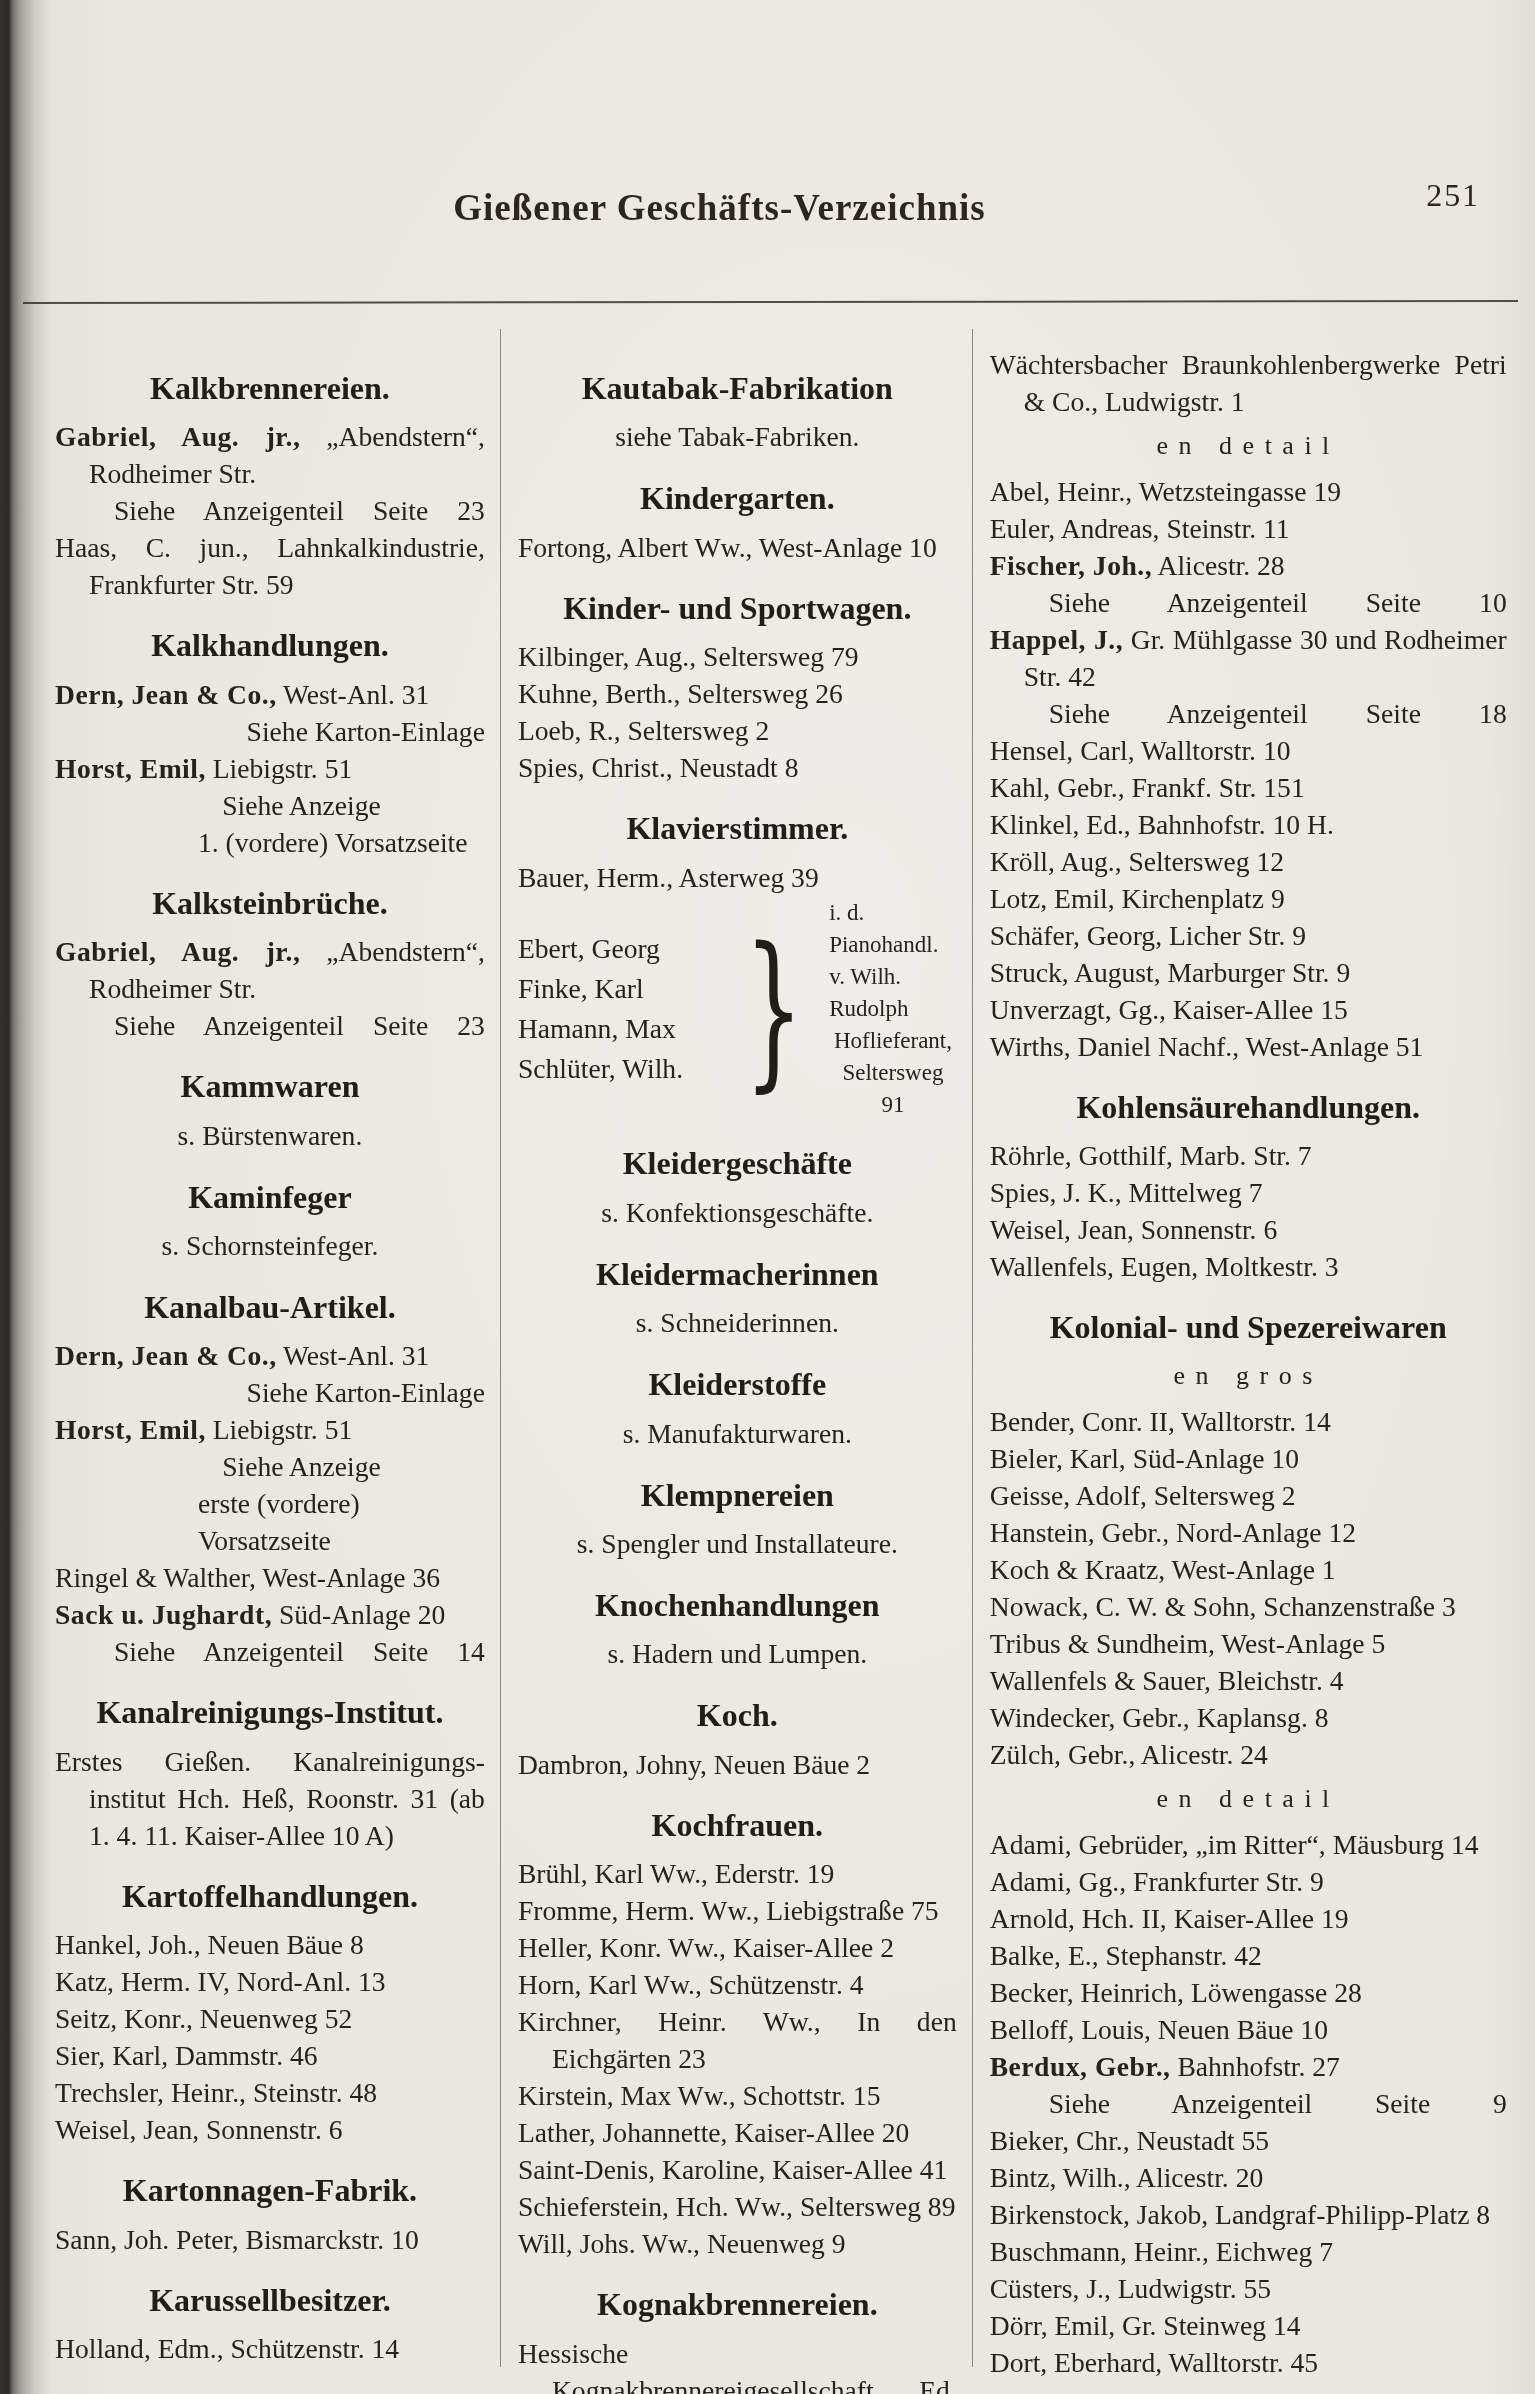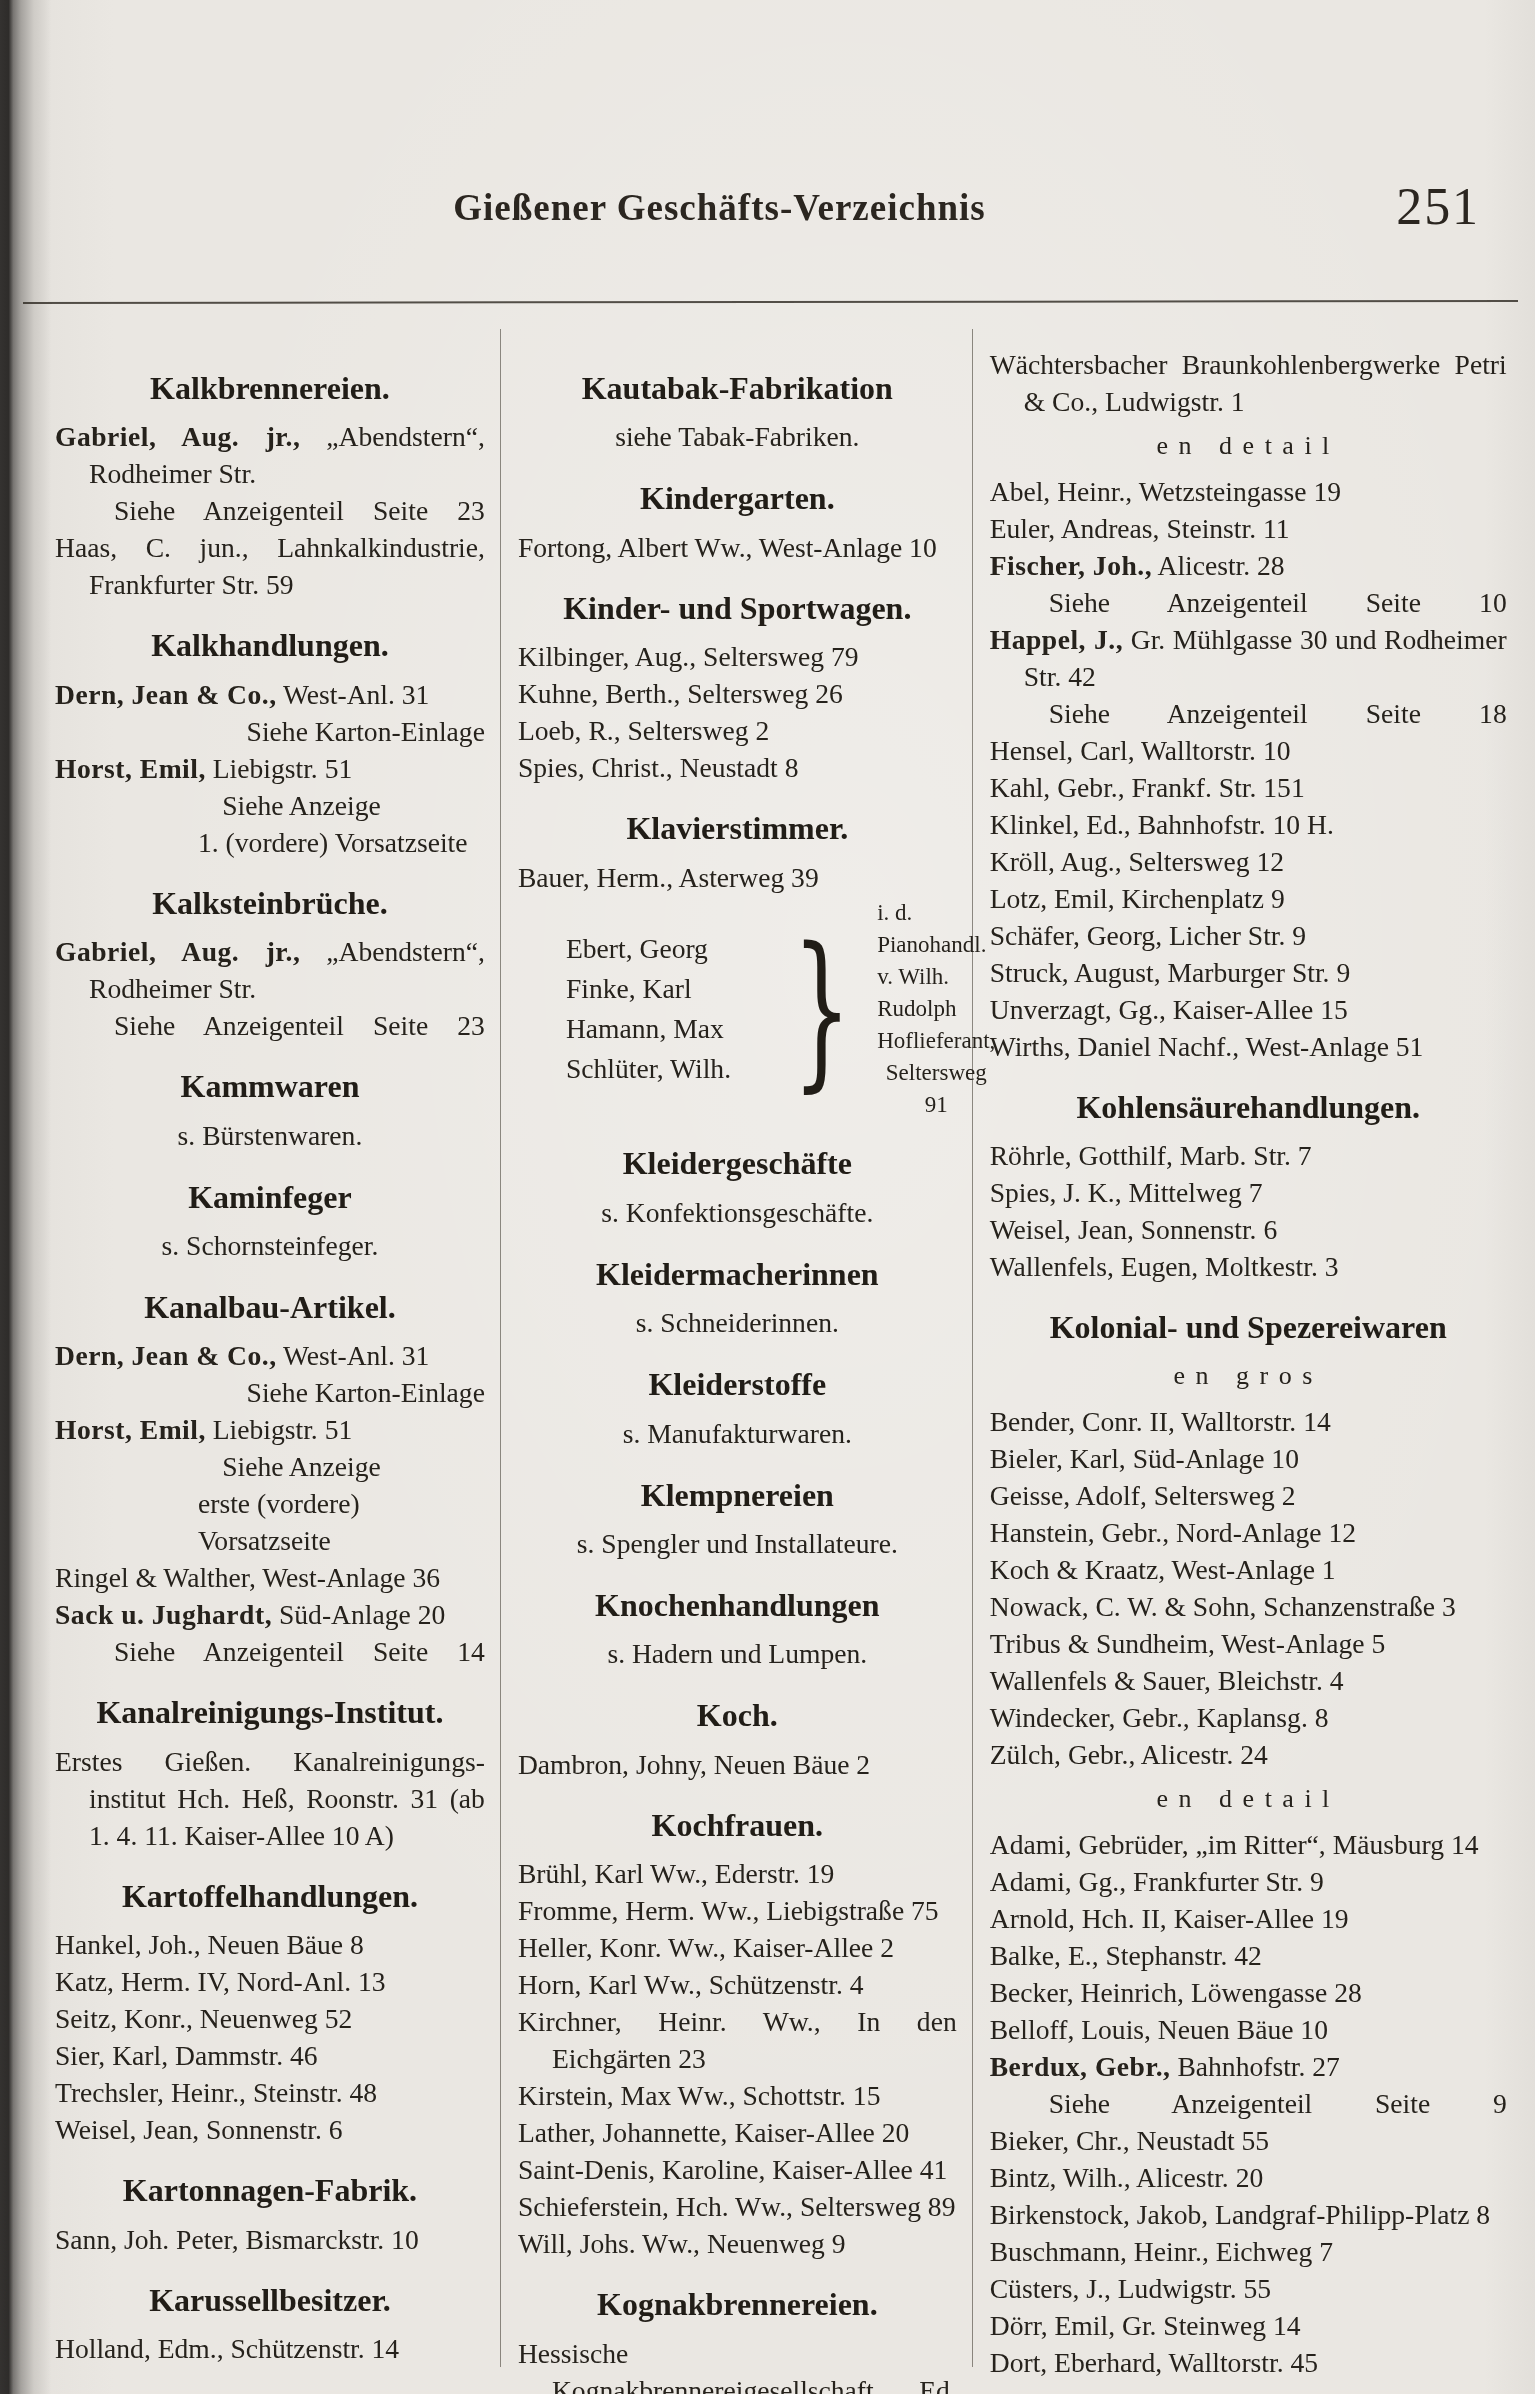--- a/index.html
+++ b/index.html
@@ -20,21 +20,21 @@
   }
   .title{
     position:absolute;top:186px;left:0;right:0;
     text-align:center;
     transform:translateX(-48px);
     font-size:37px;font-weight:bold;letter-spacing:1px;
     color:#2b2620;
   }
   .pageno{
     position:absolute;top:177px;right:55px;
-    font-size:52px;letter-spacing:1.9px;color:#2b2620;
+    font-size:32px;letter-spacing:1.9px;color:#2b2620;
   }
   .rule{
     position:absolute;top:301px;left:23px;right:17px;height:0;
     border-top:2.9px solid rgba(44,39,31,.8);
     transform:rotate(-.08deg);
   }
   .cols{
     position:absolute;top:329px;left:38px;right:13.3px;bottom:28.5px;
     display:flex;
   }
@@ -56,21 +56,21 @@
     text-align:justify;
   }
   .ename{font-weight:bold;letter-spacing:0.5px;}
   .see{font-size:27.6px;line-height:38px;text-align:center;margin:1.9px 0 5.7px 0;}
   .note{font-size:27.6px;line-height:37px;}
   .note.ref{padding-left:59px;text-align:justify;text-align-last:justify;}
   .note.right{text-align:right;padding-left:114px;}
   .note.plain{padding-left:63px;text-align:center;}
   .note.deep{padding-left:143px;}
   .bracegrp{display:flex;align-items:center;margin:1.9px 0;}
-  .bnames{flex:0 0 46%;margin-left:48px;}
+  .bnames{flex:0 0 46%;}
   .bnames div{font-size:27.6px;line-height:40px;}
   .bglyph{
     flex:0 0 42px;font-family:"DejaVu Serif",serif;
     font-size:169px;line-height:160px;font-weight:400;
     transform:scaleX(.55);color:#211d17;
   }
   .binfo{flex:1;padding-left:1.9px;}
   .binfo div{font-size:23px;line-height:32px;}
   .binfo div:nth-child(n+3){text-align:center;}
 </style>

